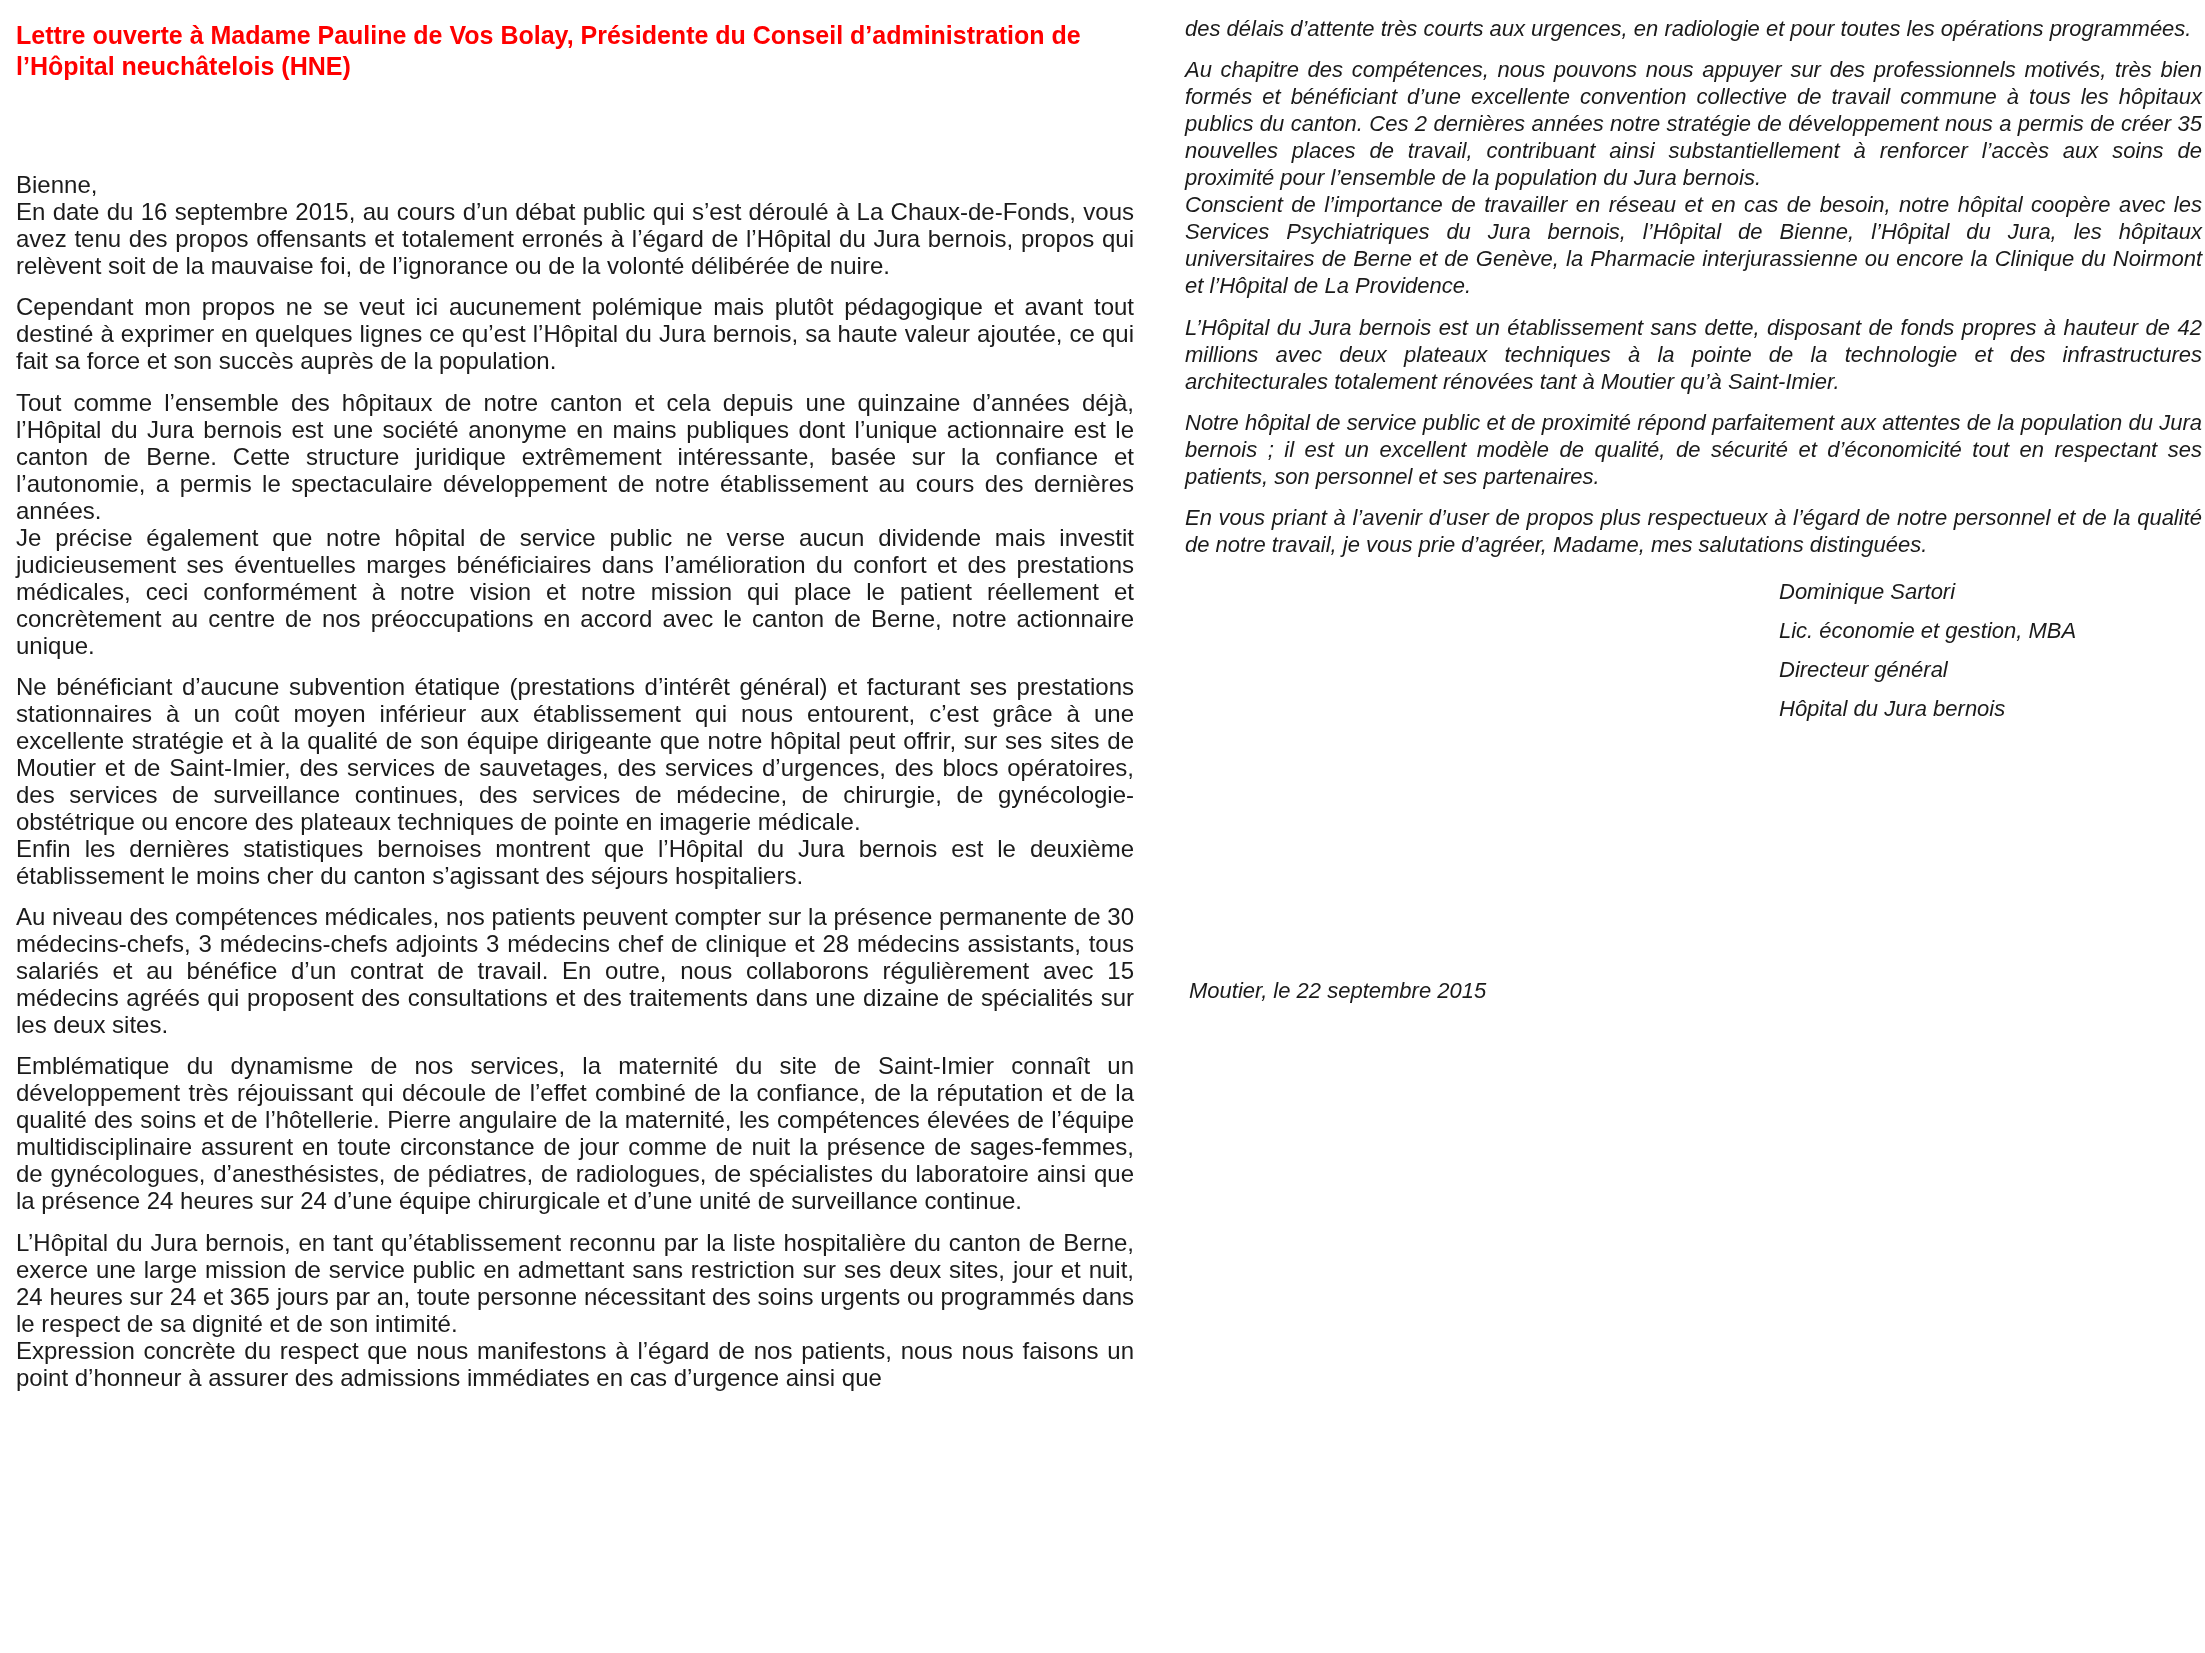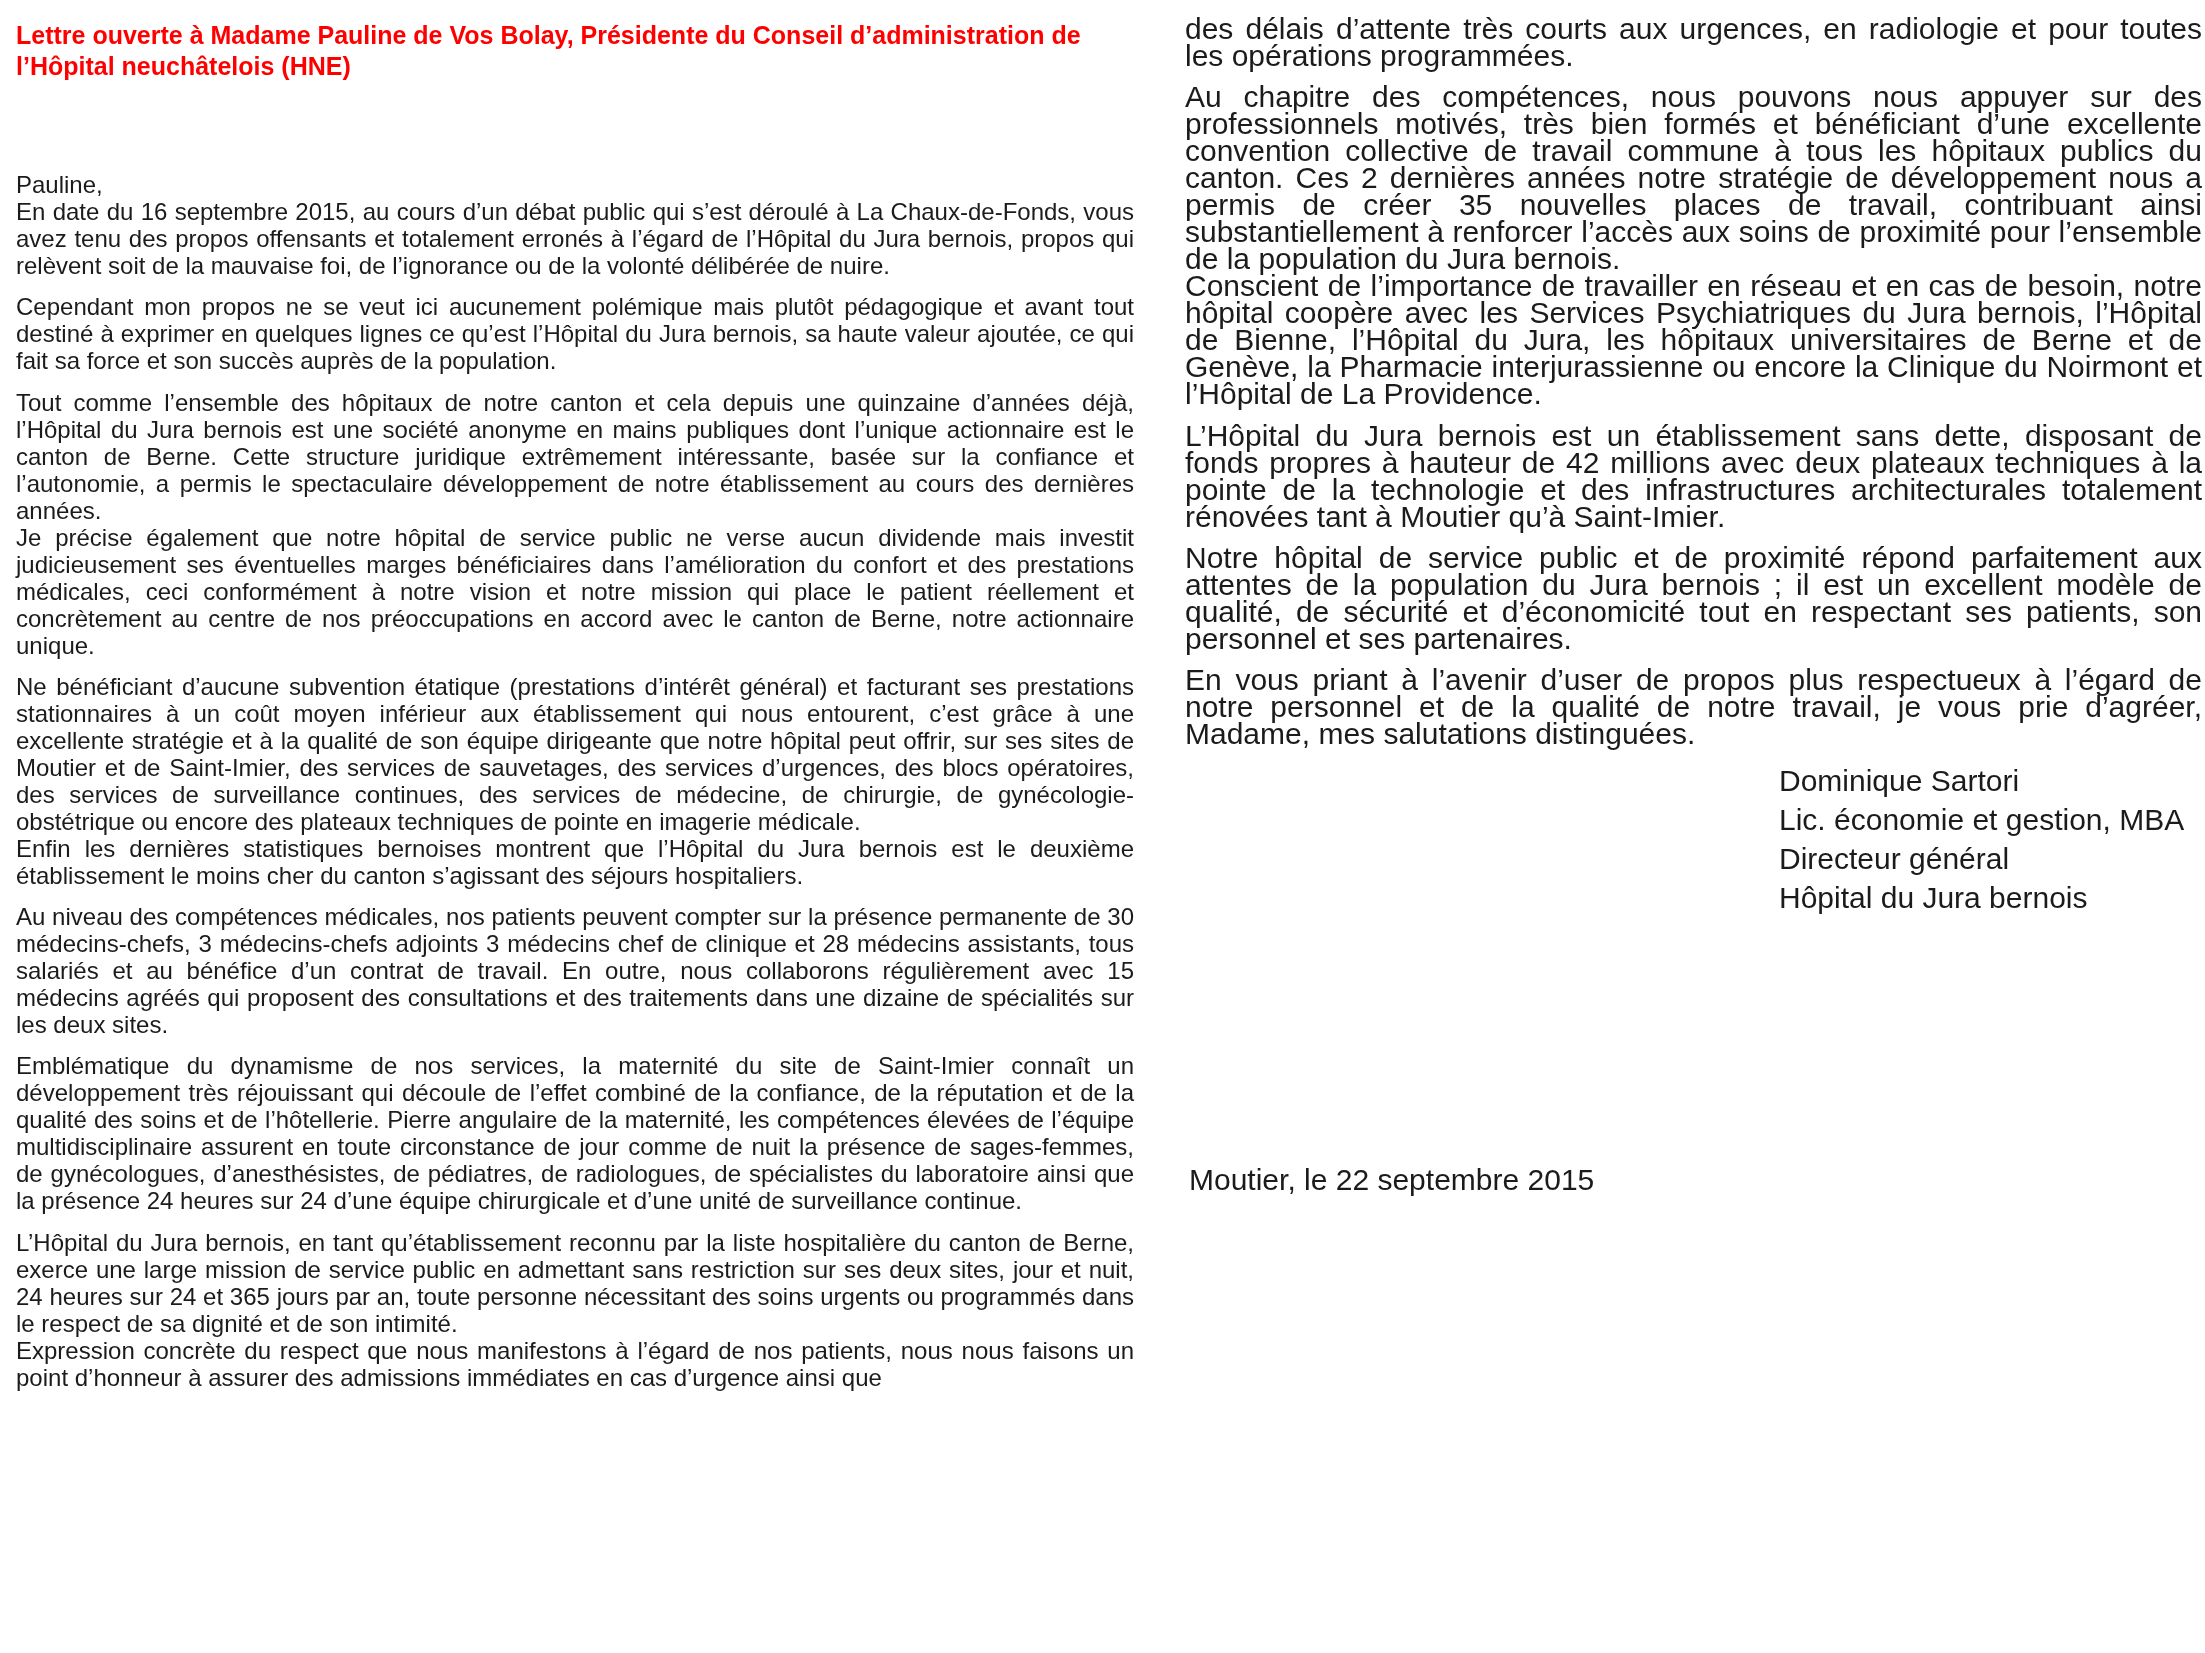--- a/index.html
+++ b/index.html
@@ -24,22 +24,23 @@
     left: 16px;
     top: 20px;
     width: 1118px;
     font-size: 24px;
     line-height: 27px;
   }
   .col-right {
     left: 1185px;
     top: 15px;
     width: 1017px;
-    font-size: 30px;
+    font-size: 22px;
     line-height: 27px;
+    font-style: italic;
   }
   .title {
     font-size: 25px;
     line-height: 31px;
     font-weight: bold;
     color: var(--title-color, #ff0000);
     margin: 0 0 89px 0;
     text-align: left;
   }
   .salutation {
@@ -66,21 +67,21 @@
     text-align: left;
   }
 </style>
 </head>
 <body>
 
 <div class="page">
 
   <div class="col col-left">
     <h1 class="title">Lettre ouverte à Madame Pauline de Vos Bolay, Présidente du Conseil d’administration de l’Hôpital neuchâtelois (HNE)</h1>
-    <p class="salutation para">Pauline,</p>
+    <p class="salutation para">Bienne,</p>
     <div class="paras">
         <p class="para">En date du 16 septembre 2015, au cours d’un débat public qui s’est déroulé à La Chaux-de-Fonds, vous avez tenu des propos offensants et totalement erronés à l’égard de l’Hôpital du Jura bernois, propos qui relèvent soit de la mauvaise foi, de l’ignorance ou de la volonté délibérée de nuire.</p>
         <p class="para gap">Cependant mon propos ne se veut ici aucunement polémique mais plutôt pédagogique et avant tout destiné à exprimer en quelques lignes ce qu’est l’Hôpital du Jura bernois, sa haute valeur ajoutée, ce qui fait sa force et son succès auprès de la population.</p>
         <p class="para gap">Tout comme l’ensemble des hôpitaux de notre canton et cela depuis une quinzaine d’années déjà, l’Hôpital du Jura bernois est une société anonyme en mains publiques dont l’unique actionnaire est le canton de Berne. Cette structure juridique extrêmement intéressante, basée sur la confiance et l’autonomie, a permis le spectaculaire développement de notre établissement au cours des dernières années.</p>
         <p class="para">Je précise également que notre hôpital de service public ne verse aucun dividende mais investit judicieusement ses éventuelles marges bénéficiaires dans l’amélioration du confort et des prestations médicales, ceci conformément à notre vision et notre mission qui place le patient réellement et concrètement au centre de nos préoccupations en accord avec le canton de Berne, notre actionnaire unique.</p>
         <p class="para gap">Ne bénéficiant d’aucune subvention étatique (prestations d’intérêt général) et facturant ses prestations stationnaires à un coût moyen inférieur aux établissement qui nous entourent, c’est grâce à une excellente stratégie et à la qualité de son équipe dirigeante que notre hôpital peut offrir, sur ses sites de Moutier et de Saint-Imier, des services de sauvetages, des services d’urgences, des blocs opératoires, des services de surveillance continues, des services de médecine, de chirurgie, de gynécologie-obstétrique ou encore des plateaux techniques de pointe en imagerie médicale.</p>
         <p class="para">Enfin les dernières statistiques bernoises montrent que l’Hôpital du Jura bernois est le deuxième établissement le moins cher du canton s’agissant des séjours hospitaliers.</p>
         <p class="para gap">Au niveau des compétences médicales, nos patients peuvent compter sur la présence permanente de 30 médecins-chefs, 3 médecins-chefs adjoints 3 médecins chef de clinique et 28 médecins assistants, tous salariés et au bénéfice d’un contrat de travail. En outre, nous collaborons régulièrement avec 15 médecins agréés qui proposent des consultations et des traitements dans une dizaine de spécialités sur les deux sites.</p>
         <p class="para gap">Emblématique du dynamisme de nos services, la maternité du site de Saint-Imier connaît un développement très réjouissant qui découle de l’effet combiné de la confiance, de la réputation et de la qualité des soins et de l’hôtellerie. Pierre angulaire de la maternité, les compétences élevées de l’équipe multidisciplinaire assurent en toute circonstance de jour comme de nuit la présence de sages-femmes, de gynécologues, d’anesthésistes, de pédiatres, de radiologues, de spécialistes du laboratoire ainsi que la présence 24 heures sur 24 d’une équipe chirurgicale et d’une unité de surveillance continue.</p>
         <p class="para gap">L’Hôpital du Jura bernois, en tant qu’établissement reconnu par la liste hospitalière du canton de Berne, exerce une large mission de service public en admettant sans restriction sur ses deux sites, jour et nuit, 24 heures sur 24 et 365 jours par an, toute personne nécessitant des soins urgents ou programmés dans le respect de sa dignité et de son intimité.</p>

